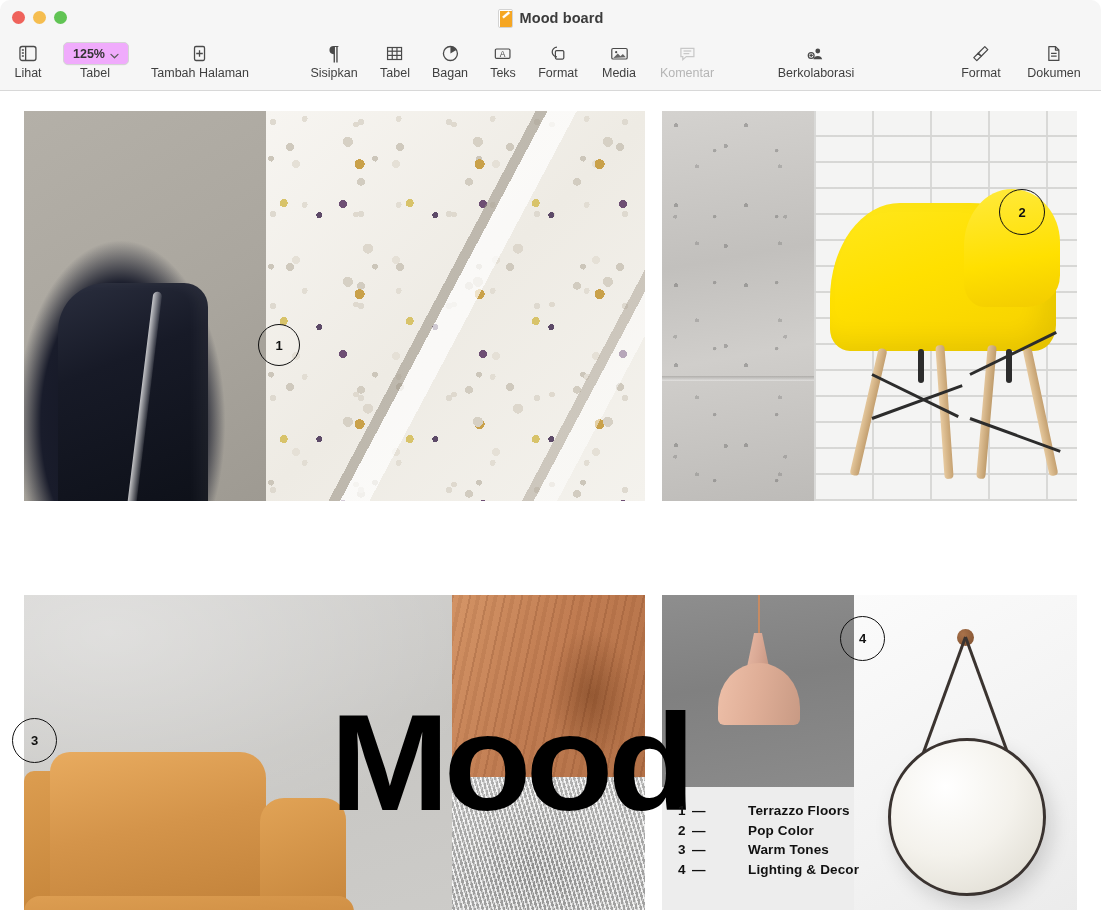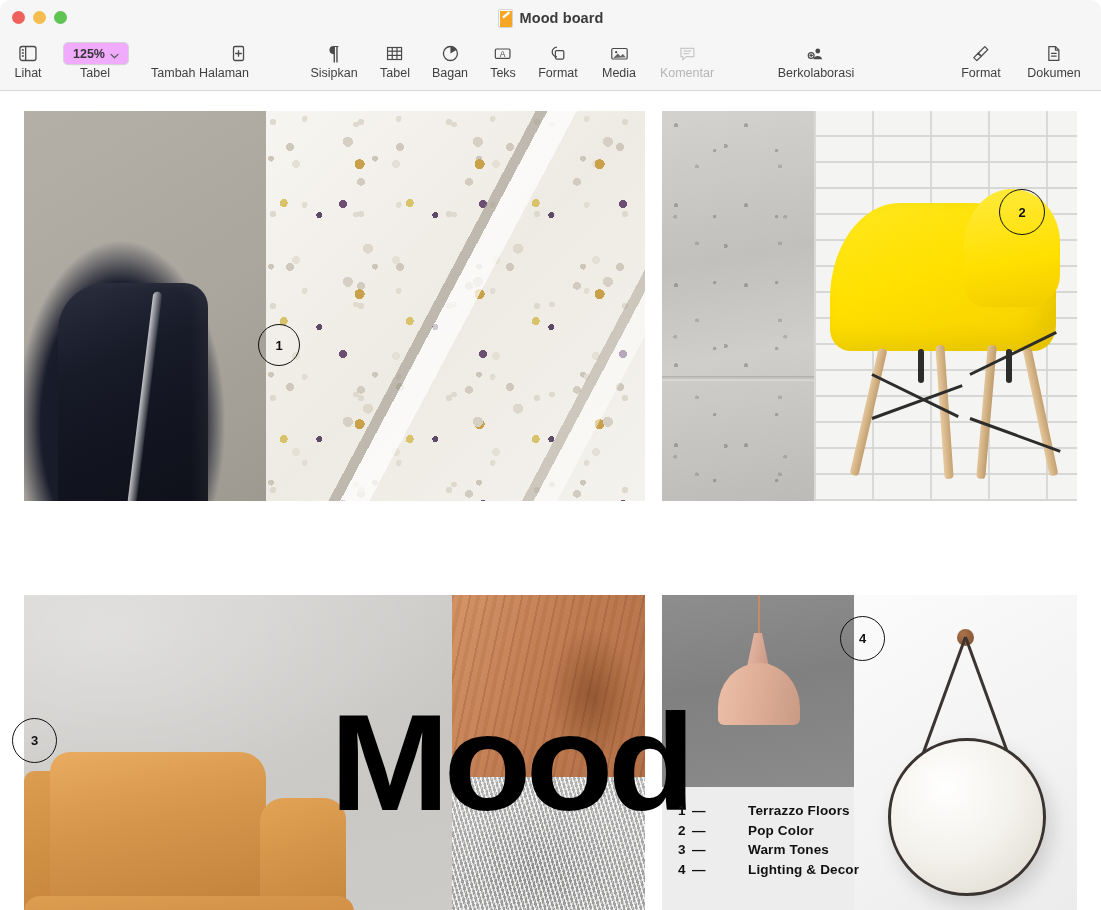--- a/index.html
+++ b/index.html
@@ -336,21 +336,21 @@
       <span>
         <svg width="9" height="6" viewBox="0 0 9 6" fill="none" stroke="#5a5a5a" stroke-width="1.3" stroke-linecap="round" stroke-linejoin="round">
           <polyline points="1,1.4 4.5,4.7 8,1.4"></polyline>
         </svg>
       </span>
     </div>
     <div class="tb-item" style="left:95px; top:30px; transform:translateX(-50%);">
       <div class="tb-lbl">Tabel</div>
     </div>
 
-    <div class="tb-item" style="left:200px; transform:translateX(-50%);align-items:flex-end;">
+    <div class="tb-item" style="left:200px; transform:translateX(-50%);">
       <div class="tb-ico">
         <svg width="21" height="21" viewBox="0 0 21 21" fill="none" stroke="#4a4a4a" stroke-width="1.3">
           <rect x="5.5" y="3.5" width="10" height="14" rx="1.4"></rect>
           <line x1="10.5" y1="7.2" x2="10.5" y2="13.8"></line>
           <line x1="7.2" y1="10.5" x2="13.8" y2="10.5"></line>
         </svg>
       </div>
       <div class="tb-lbl">Tambah Halaman</div>
     </div>
 

